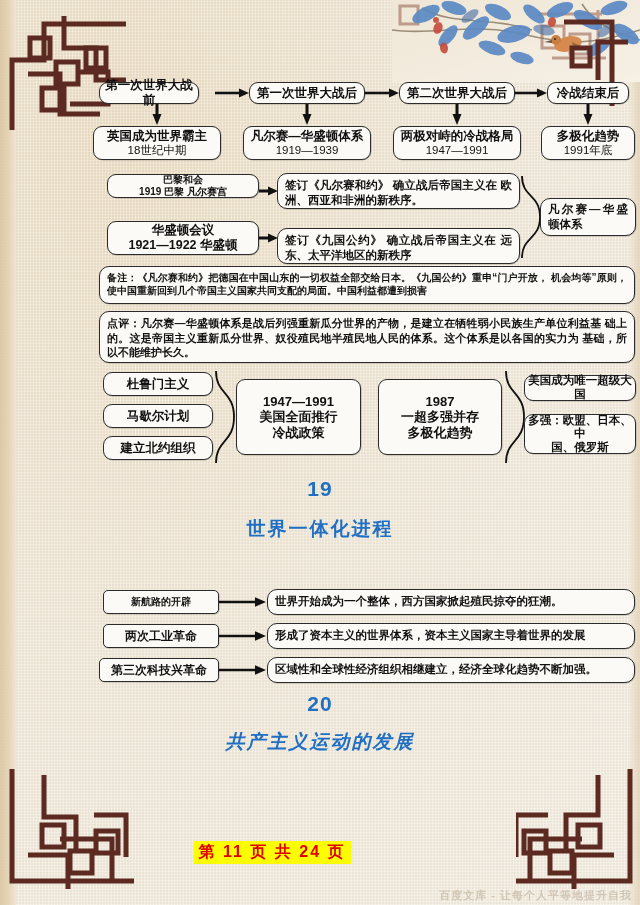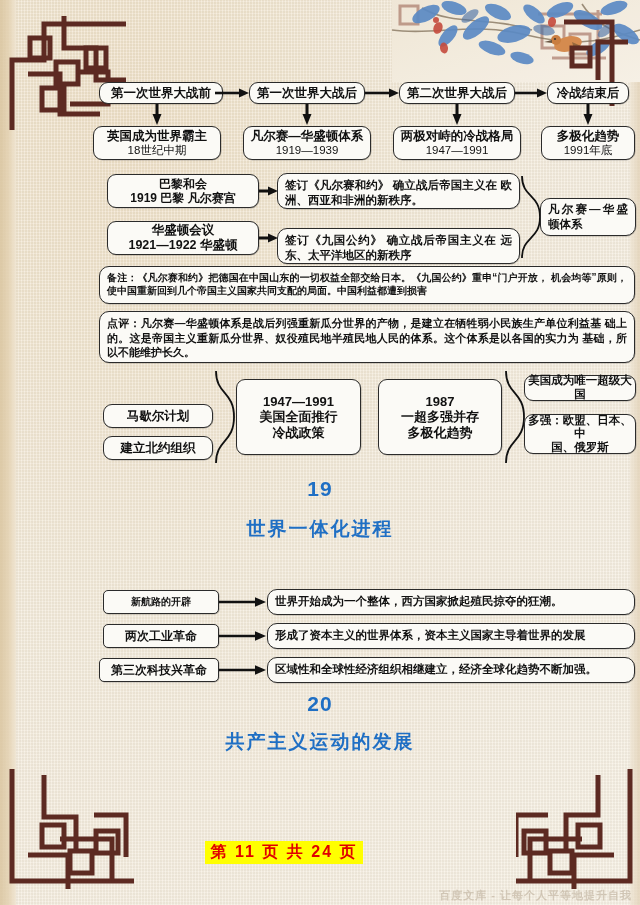--- a/index.html
+++ b/index.html
@@ -87,21 +87,21 @@
     position:absolute;width:640px;text-align:center;
     color:#1f6fc4;font-weight:bold;font-size:21px;letter-spacing:1px;
   }
   .sec-title{
     position:absolute;width:640px;text-align:center;
     color:#1f6fc4;font-weight:bold;font-size:19px;letter-spacing:2px;
   }
 
   
   #footer{
-    position:absolute;left:16px;width:536px;text-align:center;
+    position:absolute;left:4px;width:536px;text-align:center;
   }
   #footer span{
     display:inline-block;
     background:#ffff00;
     color:#e00000;
     font-weight:bold;
     font-size:16px;
     letter-spacing:2px;
     padding:1px 6px;
   }
@@ -234,21 +234,21 @@
         <rect x="8" y="62" width="22" height="22"></rect>
         <path d="M98 86 H58 V120"></path>
         <path d="M66 70 H14 V112"></path>
         <path d="M32 46 H0 V88"></path>
       </g>
     </svg>
   </div>
 
   <div id="content">
 
-    <div class="node" style="left:99px;top:82px;width:124px;height:22px;font-size:12.5px;">
+    <div class="node" style="left:99px;top:82px;width:100px;height:22px;font-size:12.5px;">
       <span class="l1">第一次世界大战前</span>
     </div>
     <div class="node" style="left:399px;top:82px;width:116px;height:22px;font-size:12.5px;">
       <span class="l1">第二次世界大战后</span>
     </div>
     <div class="node" style="left:249px;top:82px;width:116px;height:22px;font-size:12.5px;">
       <span class="l1">第一次世界大战后</span>
     </div>
     <div class="node" style="left:547px;top:82px;width:82px;height:22px;font-size:12.5px;">
       <span class="l1">冷战结束后</span>
@@ -308,21 +308,21 @@
     </div>
     <div class="node" style="left:393px;top:126px;width:128px;height:34px;font-size:12.5px;">
       <span class="l1">两极对峙的冷战格局</span>
       <span class="l2" style="font-size:11.5px;">1947—1991</span>
     </div>
     <div class="node" style="left:541px;top:126px;width:94px;height:34px;font-size:12.5px;">
       <span class="l1">多极化趋势</span>
       <span class="l2" style="font-size:11.5px;">1991年底</span>
     </div>
 
-    <div class="node" style="left:107px;top:174px;width:152px;height:34px;font-size:12px;">
+    <div class="node" style="left:107px;top:174px;width:152px;height:24px;font-size:10px;">
       <span class="l1">巴黎和会</span>
       <span class="l1">1919  巴黎  凡尔赛宫</span>
     </div>
     <div class="arrow" style="left:259px;top:185px;">
       <svg width="20" height="12">
           <path d="M0 6 H11" stroke="#111" stroke-width="3" fill="none"></path>
           <path d="M19 6 L9 1.5 L9 10.5 Z" fill="#111"></path>
         </svg>
     </div>
     <div class="textbox" style="left:277px;top:173px;width:243px;height:36px;font-size:11.5px;">
@@ -358,20 +358,23 @@
       <span>备注：《凡尔赛和约》把德国在中国山东的一切权益全部交给日本。《九国公约》重申“门户开放，</span>
       <span>机会均等”原则，使中国重新回到几个帝国主义国家共同支配的局面。中国利益都遭到损害</span>
     </div>
 
     <div class="textbox" style="left:99px;top:311px;width:536px;height:52px;font-size:11px;">
       <span>点评：凡尔赛—华盛顿体系是战后列强重新瓜分世界的产物，是建立在牺牲弱小民族生产单位利益基</span>
       <span>础上的。这是帝国主义重新瓜分世界、奴役殖民地半殖民地人民的体系。这个体系是以各国的实力为</span>
       <span>基础，所以不能维护长久。</span>
     </div>
 
+    <div class="node" style="left:103px;top:372px;width:110px;height:24px;font-size:12.5px;">
+      <span class="l1">杜鲁门主义</span>
+    </div>
     <div class="node" style="left:103px;top:404px;width:110px;height:24px;font-size:12.5px;">
       <span class="l1">马歇尔计划</span>
     </div>
     <div class="node" style="left:103px;top:436px;width:110px;height:24px;font-size:12.5px;">
       <span class="l1">建立北约组织</span>
     </div>
 
     <div class="brace" style="left:214px;top:371px;">
       <svg width="22" height="92" viewBox="0 0 22 92">
         <path d="M2 0 C2 24, 20 20, 20 46 C20 72, 2 68, 2 92" fill="none" stroke="#111" stroke-width="1.8"></path>
@@ -440,21 +443,21 @@
       <svg width="48" height="12">
           <path d="M0 6 H38" stroke="#111" stroke-width="2.4" fill="none"></path>
           <path d="M47 6 L36 1.2 L36 10.8 Z" fill="#111"></path>
         </svg>
     </div>
     <div class="textbox" style="left:267px;top:657px;width:368px;height:26px;font-size:11.5px;display:flex;align-items:center;">
       <span>区域性和全球性经济组织相继建立，经济全球化趋势不断加强。</span>
     </div>
 
     <div class="sec-num" style="top:692px;">20</div>
-    <div class="sec-title" style="top:729px;">共产主义运动的发展</div>
+    <div class="sec-title" style="top:729px;font-style:italic;">共产主义运动的发展</div>
 
     <div id="footer" style="top:841px;">
       <span>第 11 页 共 24 页</span>
     </div>
   </div>
 
   <div id="watermark">百度文库 - 让每个人平等地提升自我</div>
 </div>
 
 </body></html>

